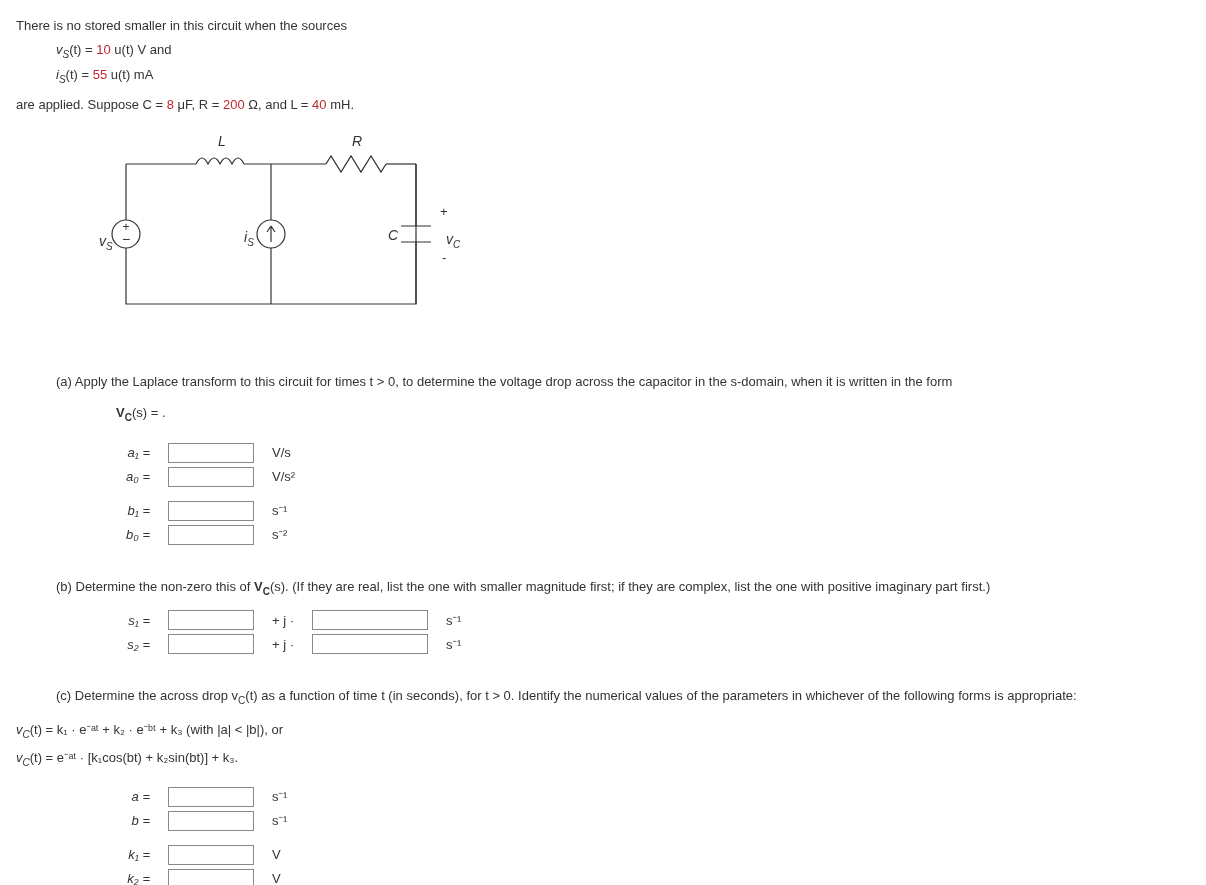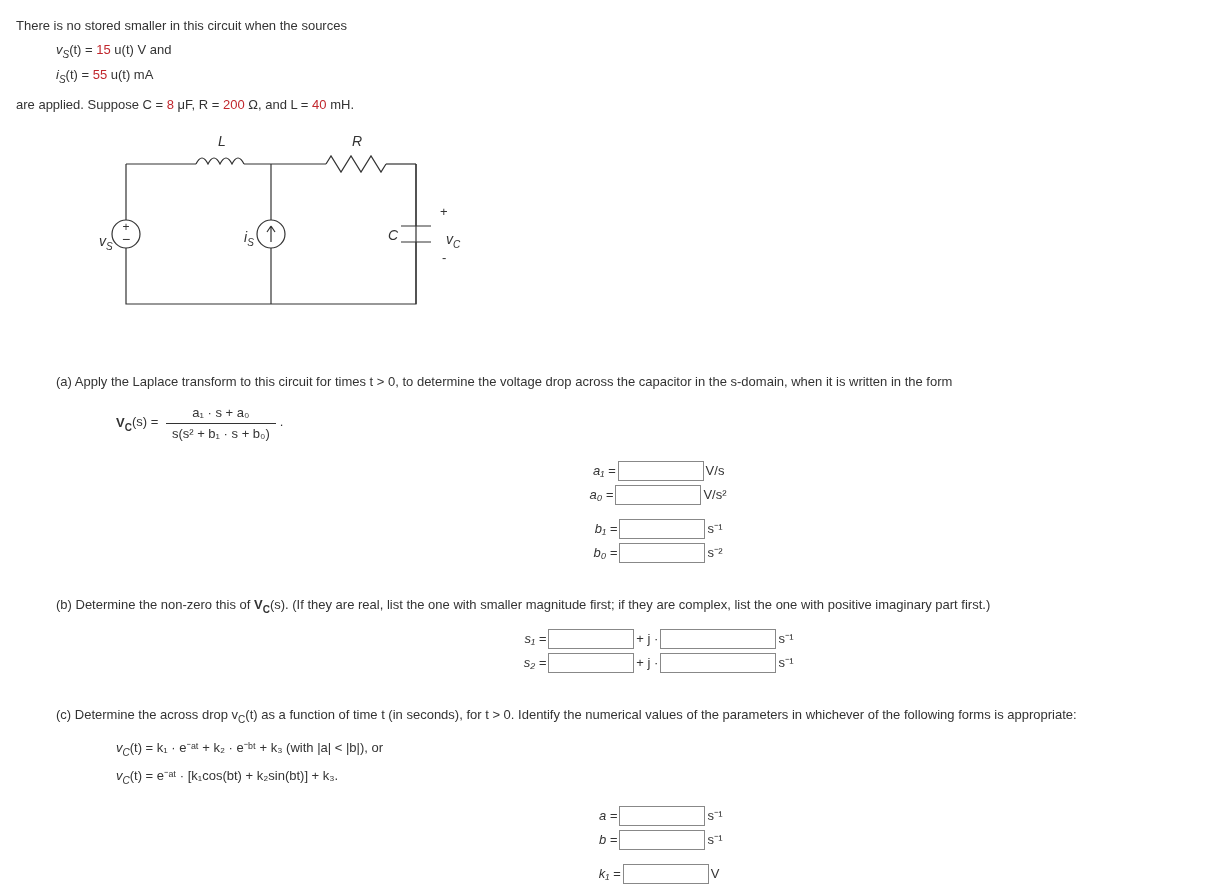--- a/index.html
+++ b/index.html
@@ -4,46 +4,46 @@
 <style>
   body {
     font-family: Arial, sans-serif;
     font-size: 13px;
     color: #333;
     margin: 16px;
     line-height: 1.5;
   }
   .problem-text { margin-bottom: 4px; }
   .indent1 { margin-left: 40px; }
-  .indent3 { margin-left: 100px; }
+  .indent3 { }
   .val { color: #c1272d; }
   .fig { margin: 20px 0 30px 80px; }
   .section { margin: 32px 0 12px 40px; }
   .formula { margin: 8px 0 18px 100px; }
-  .input-row { margin: 4px 0 4px 100px; display:flex; align-items:center; gap:2px;justify-content:center;}
+  .input-row { margin: 4px 0 4px 100px; display:flex; align-items:center; gap:18px;}
   .input-row.gap { margin-top: 14px; }
   input[type="text"] {
     width: 80px;
     height: 16px;
     border: 1px solid #888;
     font-size: 12px;
     padding: 1px 2px;
   }
   .lbl { display:inline-block; min-width:34px; text-align:right; font-style: italic;}
   sub { font-size: 10px; }
   .frac { display:inline-block; vertical-align:middle; text-align:center; margin:0 4px;}
   .frac .num { display:block; border-bottom:1px solid #333; padding:0 6px;}
   .frac .den { display:block; padding:0 6px;}
 </style>
 </head>
 <body>
 
 <div class="problem-text">There is no stored smaller in this circuit when the sources</div>
 <div class="indent1 problem-text">
-  <i><span>v</span><sub>S</sub></i><span>(t) = </span><span class="val">15</span><span> u(t) V and</span>
+  <i><span>v</span><sub>S</sub></i><span>(t) = </span><span class="val">10</span><span> u(t) V and</span>
 </div>
 <div class="indent1 problem-text">
   <i><span>i</span><sub>S</sub></i><span>(t) = </span><span class="val">55</span><span> u(t) mA</span>
 </div>
 <div class="problem-text" style="margin-top:8px">
   <span>are applied. Suppose C = </span><span class="val">8</span><span> μF, R = </span><span class="val">200</span><span> Ω, and L = </span><span class="val">40</span><span> mH.</span>
 </div>
 
 <div class="fig">
 <svg width="420" height="200" viewBox="0 0 420 200">
@@ -81,24 +81,21 @@
   <g font-family="Arial" font-size="13" fill="#333">
     <text x="344" y="82">+</text>
     <text x="346" y="128">-</text>
   </g>
 </svg>
 </div>
 
 <div class="section">(a) Apply the Laplace transform to this circuit for times t &gt; 0, to determine the voltage drop across the capacitor in the s-domain, when it is written in the form</div>
 <div class="formula">
   <b><span>V</span><sub>C</sub></b><span>(s) = </span>
-  <span class="frac">
-    <span class="num">a₁ · s + a₀</span>
-    <span class="den">s(s² + b₁ · s + b₀)</span>
-  </span>.
+  .
 </div>
 
 <div class="input-row">
   <span class="lbl">a₁ =</span>
   <input type="text" style="">
   <span>V/s</span>
 </div>
 <div class="input-row">
   <span class="lbl">a₀ =</span>
   <input type="text" style="">

